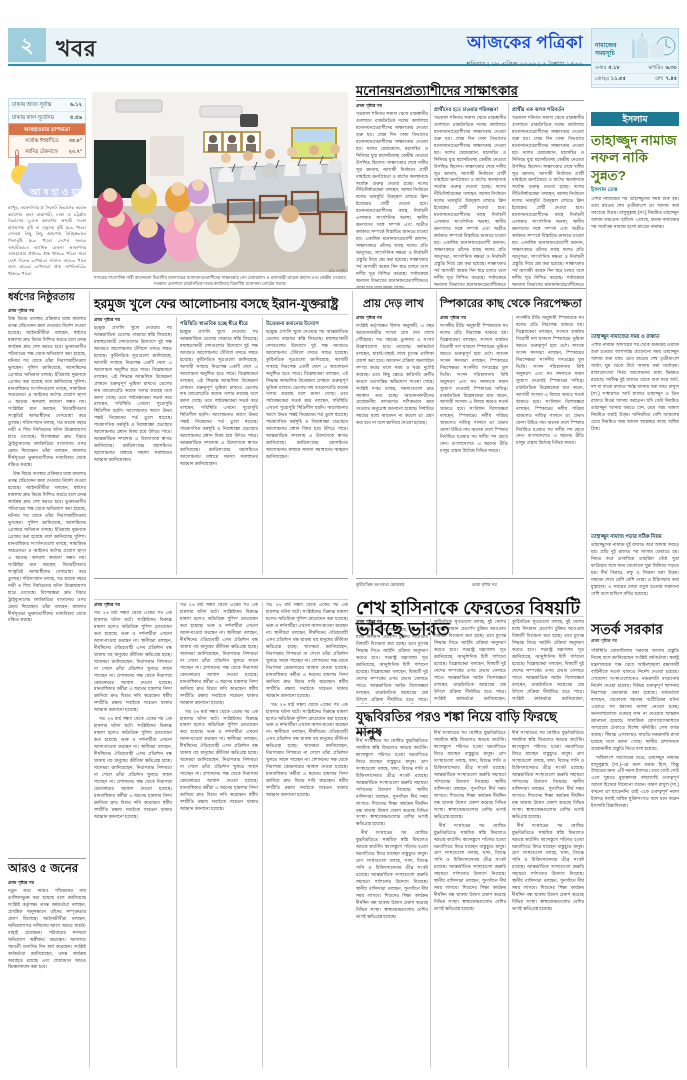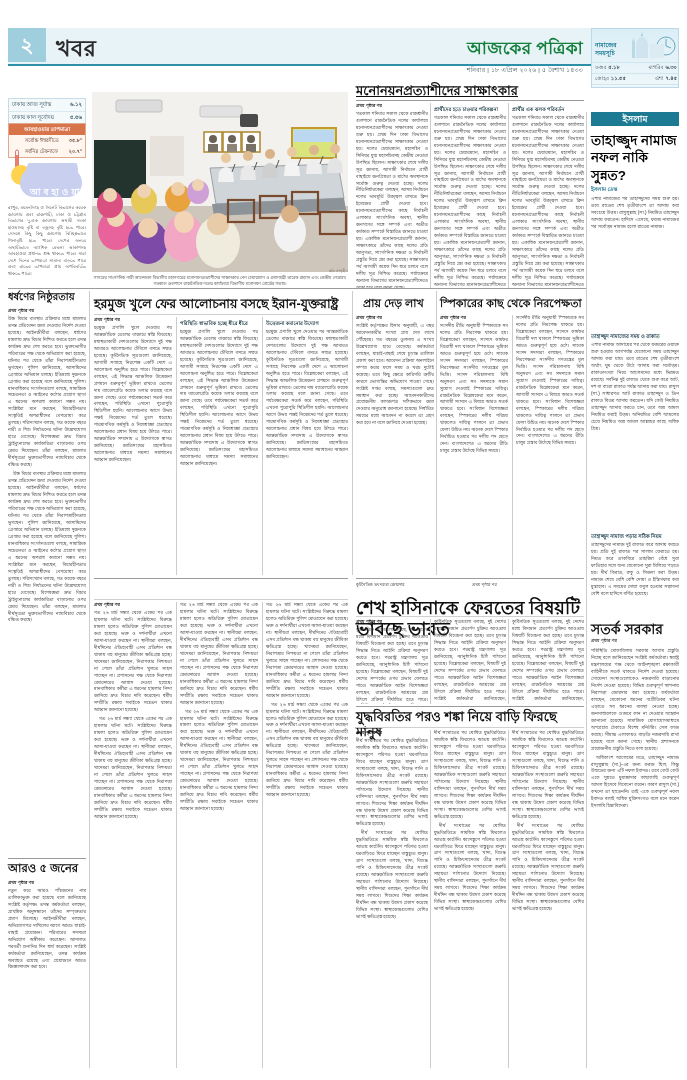--- a/index.html
+++ b/index.html
@@ -4,36 +4,36 @@
 <style>
   html,body{margin:0;padding:0;background:#ffffff;}
   body{width:687px;height:1080px;font-family:"Liberation Sans","DejaVu Sans",sans-serif;color:#1a1a1a;overflow:hidden;}
   .page{position:relative;width:687px;height:1080px;background:#fff;padding:0;box-sizing:border-box;}
 
   
   .masthead{position:absolute;left:8px;top:28px;width:671px;height:36px;background:#e8f3f7;border-bottom:2px solid #2e8fa8;}
   .pagenum{position:absolute;left:0;top:0;width:38px;height:34px;background:#9fcedd;color:#ffffff;font-size:20px;line-height:34px;text-align:center;font-weight:bold;}
   .section-name{position:absolute;left:48px;top:3px;font-size:22px;font-weight:bold;color:#2b2b2b;letter-spacing:.5px;}
   .brand{position:absolute;right:96px;top:1px;text-align:right;}
-  .brand-title{font-size:17px;font-weight:bold;color:#15803d;letter-spacing:.3px;margin-top:6px;}
+  .brand-title{font-size:17px;font-weight:bold;color:#1d4ed8;letter-spacing:.3px;}
   .brand-date{font-size:6.2px;color:#3d5a63;margin-top:2px;letter-spacing:.2px;}
 
   
   .prayerbox{position:absolute;right:8px;top:28px;width:88px;height:60px;background:linear-gradient(180deg,#dbeef6 0%,#eef7fb 100%);border:1px solid #b9dae6;box-sizing:border-box;overflow:hidden;}
   .prayer-brand{position:absolute;left:3px;top:13px;font-size:6px;font-weight:bold;color:#1d7a93;line-height:1.25;}
   .mosque{position:absolute;right:2px;top:1px;width:54px;height:30px;}
   .prayer-rows{position:absolute;left:0;top:33px;width:88px;font-size:5.2px;color:#234;}
   .prow{display:flex;justify-content:space-between;padding:1px 3px;border-top:1px solid #cfe6ef;}
   .prow span{white-space:nowrap;}
   .prow .lbl{opacity:.95;}
   .prow-cell{display:flex;gap:2px;}
 
   
   .islam-head{position:absolute;right:8px;top:112px;width:88px;height:14px;background:#1d7a93;color:#fff;text-align:center;font-size:9px;font-weight:bold;line-height:14px;}
-  .islam-title{position:absolute;right:8px;top:132px;width:88px;font-size:13.5px;font-weight:bold;line-height:1.28;color:#000000;text-align:left;}
+  .islam-title{position:absolute;right:8px;top:132px;width:88px;font-size:13.5px;font-weight:bold;line-height:1.28;color:#4d7c0f;text-align:left;}
   .islam-byline{position:absolute;right:8px;top:186px;width:88px;font-size:5.4px;font-weight:bold;color:#0e6a80;}
   .sidebar-col{position:absolute;right:8px;width:88px;font-size:4.6px;line-height:1.52;text-align:justify;color:#2a2a2a;}
   .sub-h{font-weight:bold;font-size:5.2px;color:#15394a;display:block;margin:3px 0 1px;}
   .sotork-title{position:absolute;right:8px;top:618px;width:88px;font-size:14px;font-weight:bold;color:#111;}
   .sotork-by{position:absolute;right:8px;top:638px;width:88px;font-size:4.4px;font-weight:bold;color:#444;}
 
   
   .sunbox{position:absolute;left:8px;top:98px;width:78px;border:1px solid #c7dde6;box-sizing:border-box;background:#f4fafc;}
   .sunrow{display:flex;justify-content:space-between;padding:2px 3px;font-size:5.4px;border-bottom:1px solid #d8eaf1;color:#1c3e4a;}
   .sunrow:last-child{border-bottom:none;}

